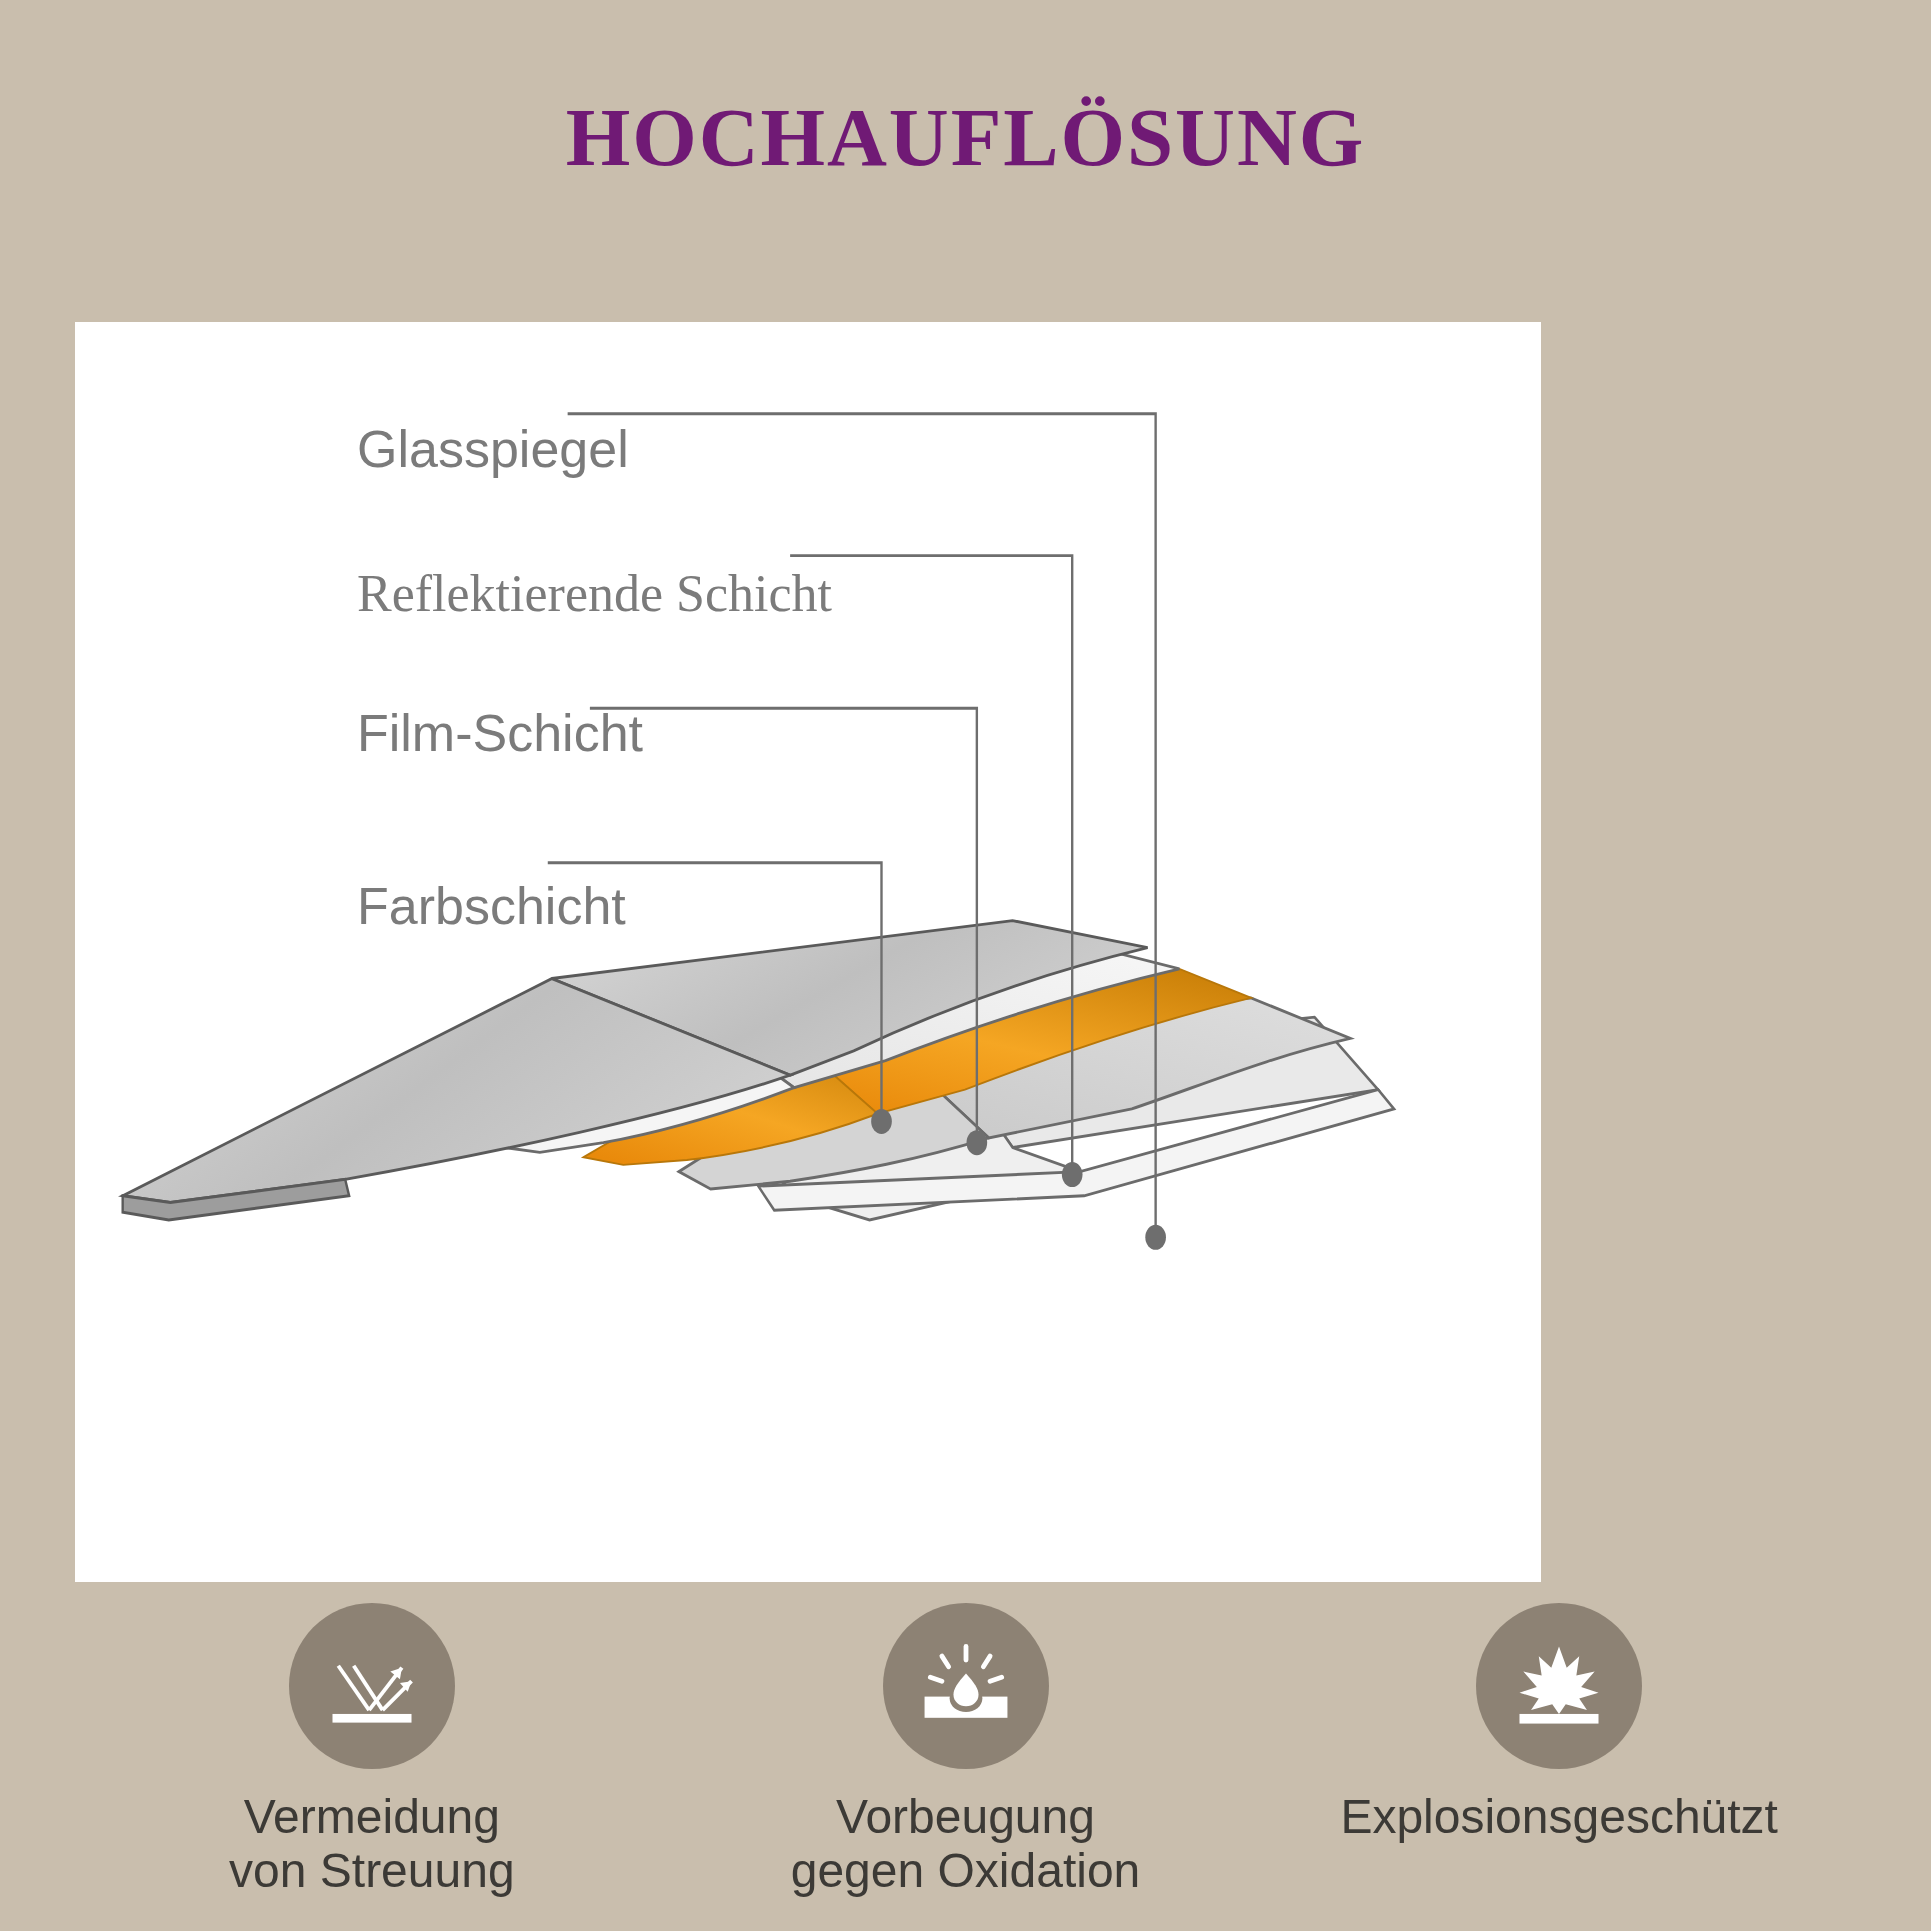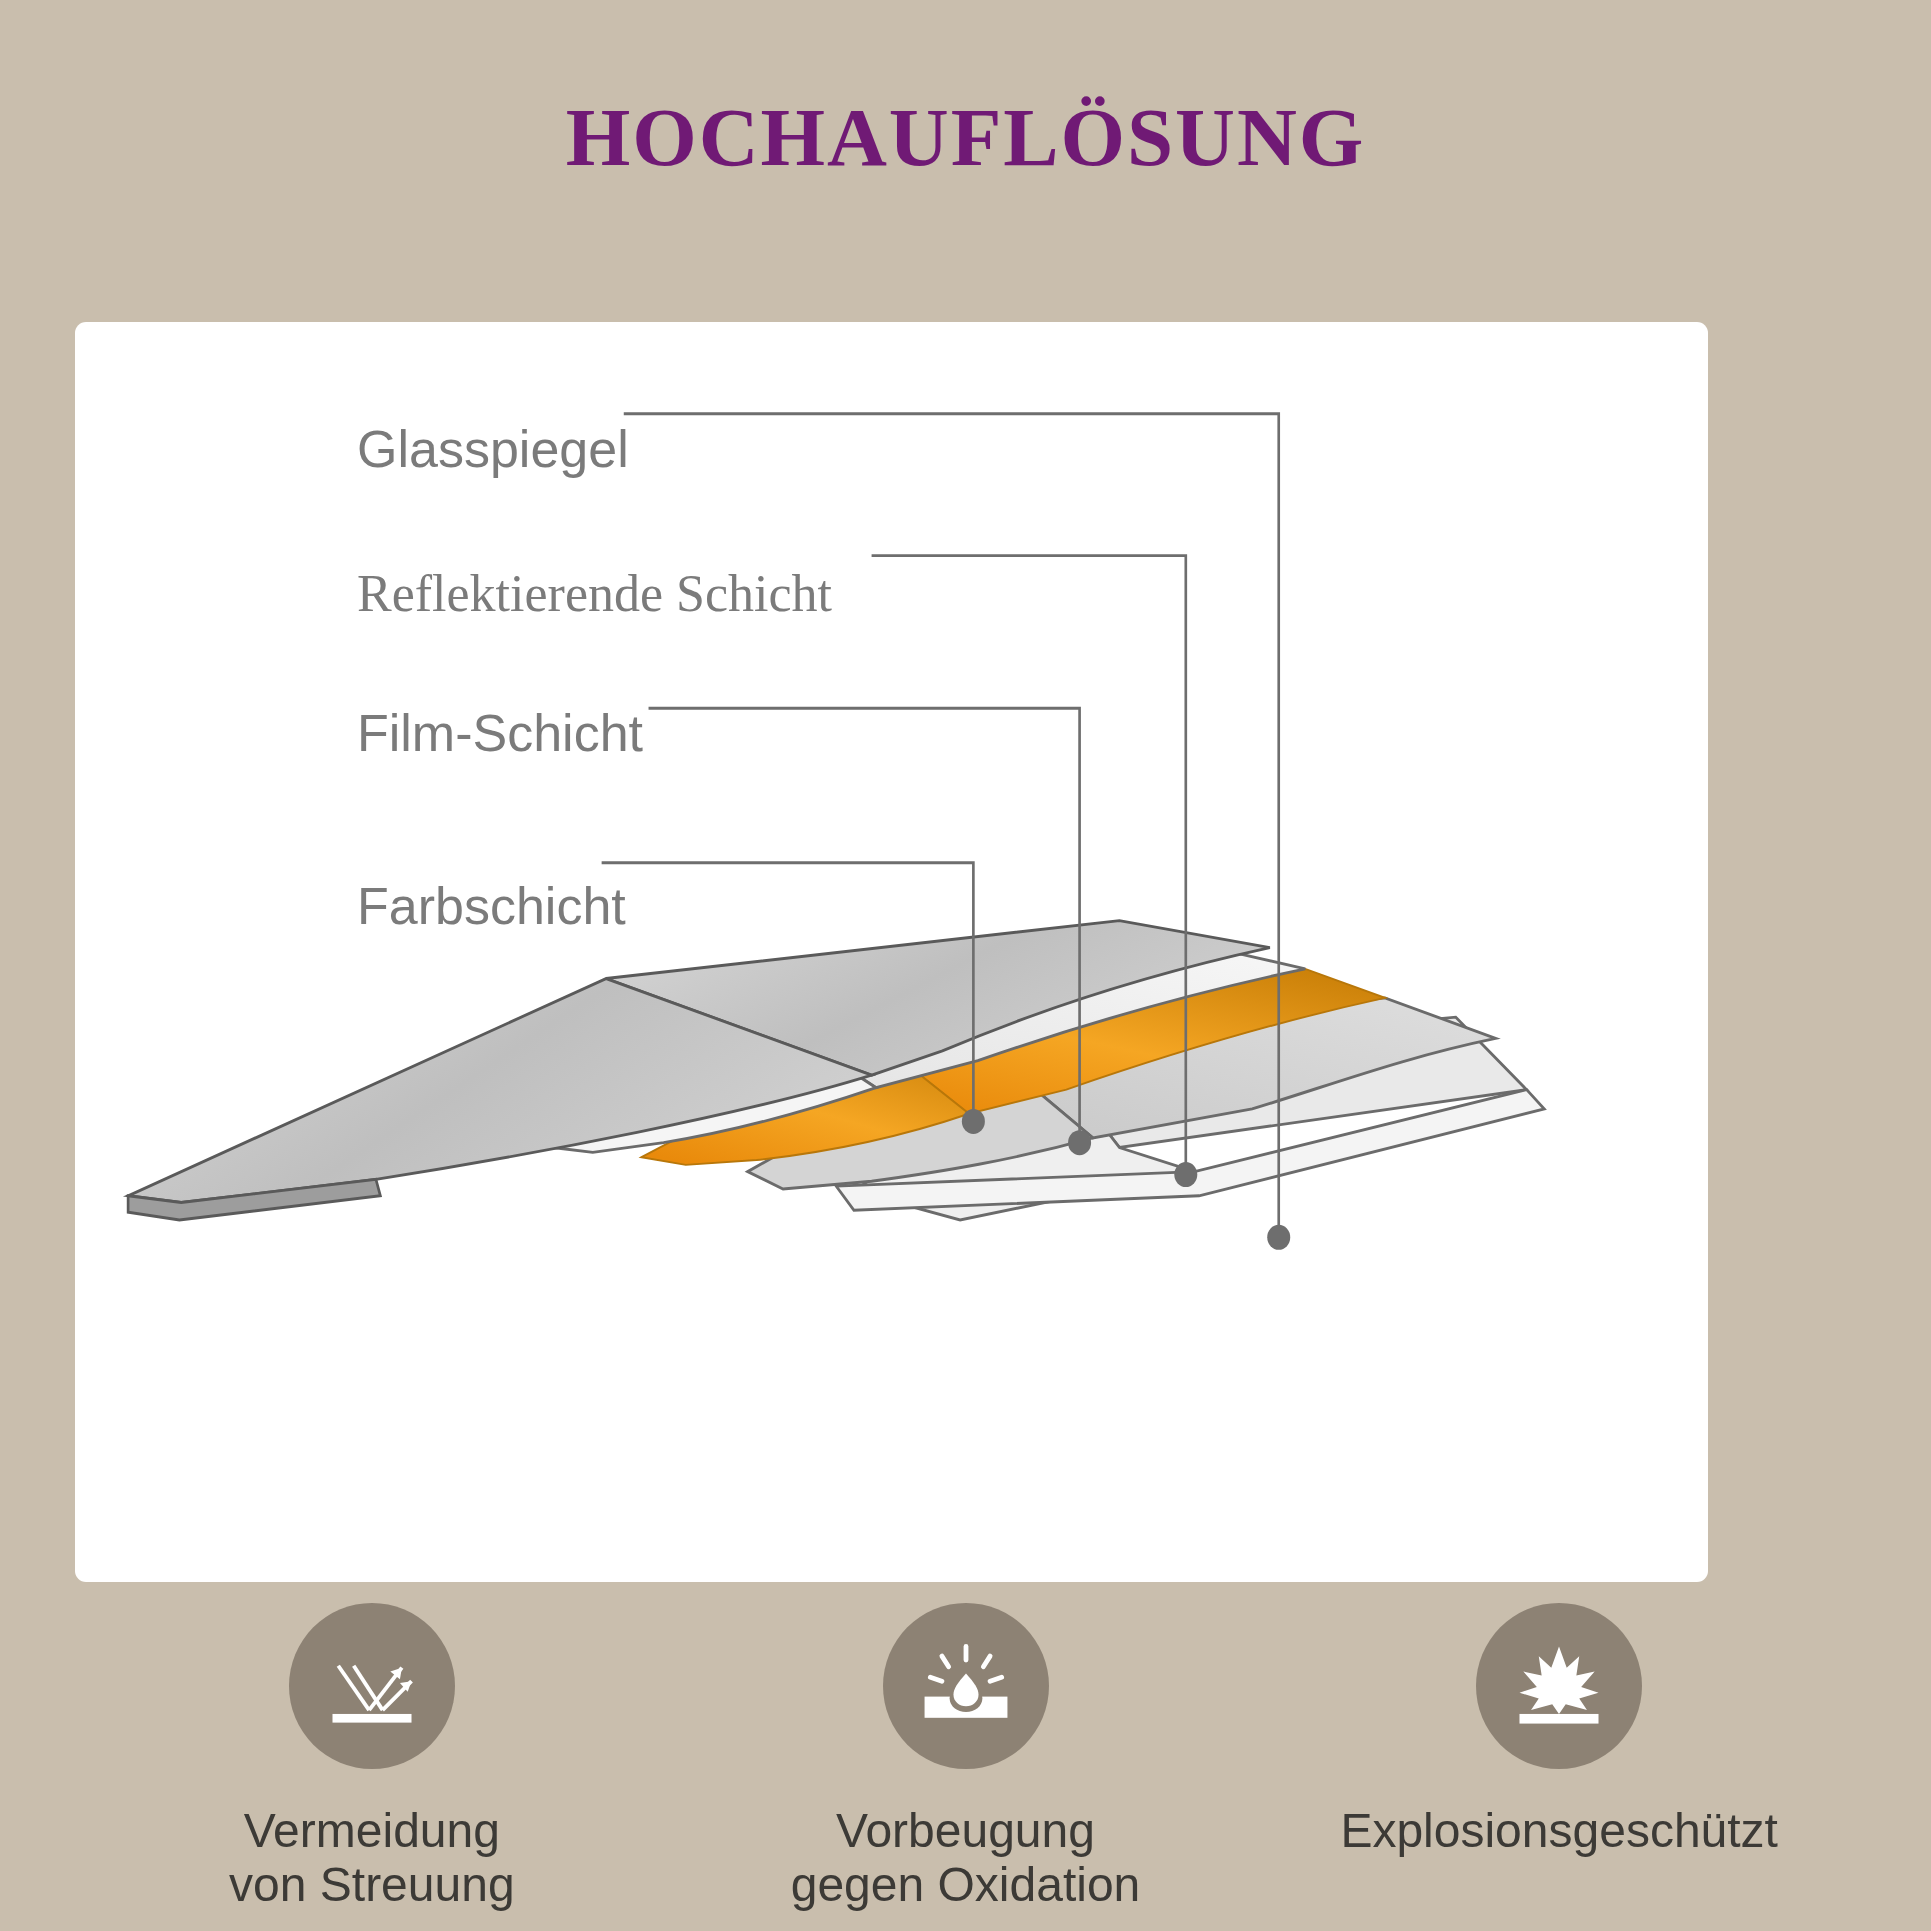--- a/index.html
+++ b/index.html
@@ -28,24 +28,24 @@
     letter-spacing: 1.9px;
     font-weight: 700;
     color: #701a75;
   }
 
   
   .card {
     position: absolute;
     left: 75px;
     top: 322px;
-    width: 1633px;
+    width: 1466px;
     height: 1260px;
     background: #ffffff;
-    border-radius: 11px;
+    border-radius: 0;
   }
 
   
   .labels {
     position: absolute;
     left: 212px;
     top: 97px;
     width: 869px;
   }
   .layer-label {
@@ -87,21 +87,21 @@
   .feature-icon {
     width: 166px;
     height: 166px;
     border-radius: 50%;
     background: #8d8274;
     display: flex;
     align-items: center;
     justify-content: center;
   }
   .feature-caption {
-    margin-top: 35px;
+    margin-top: 21px;
     text-align: center;
     font-size: 48px;
     line-height: 1.12;
     color: #3c3a36;
     font-family: "Liberation Sans", sans-serif;
     white-space: pre-line;
   }
 </style>
 </head>
 <body>

